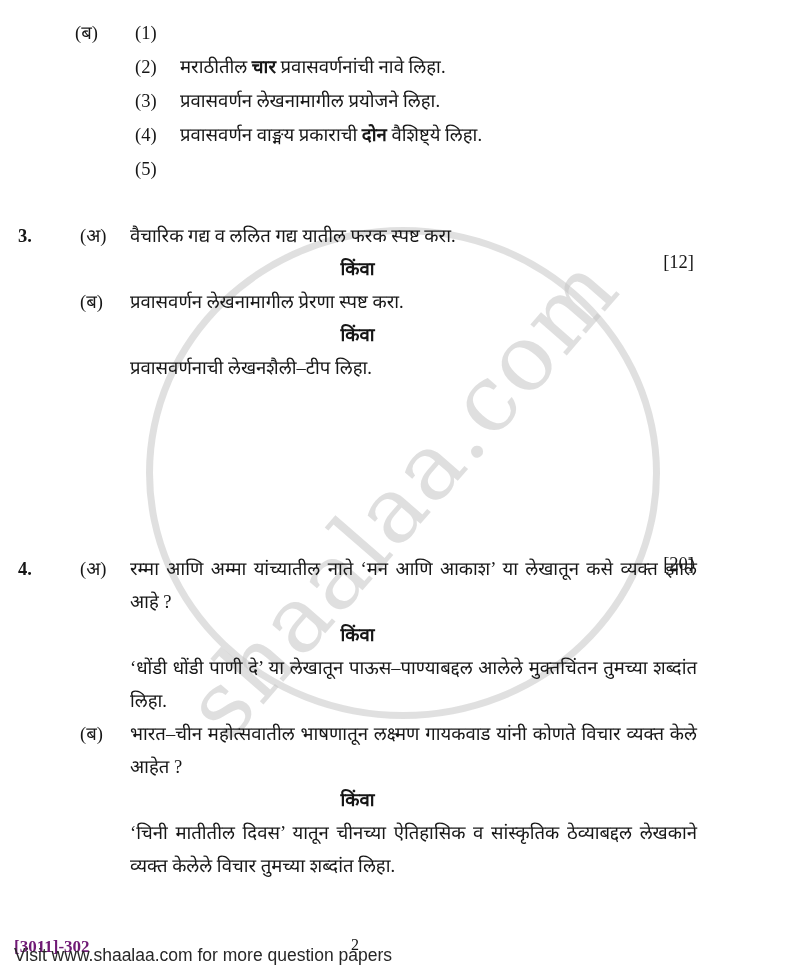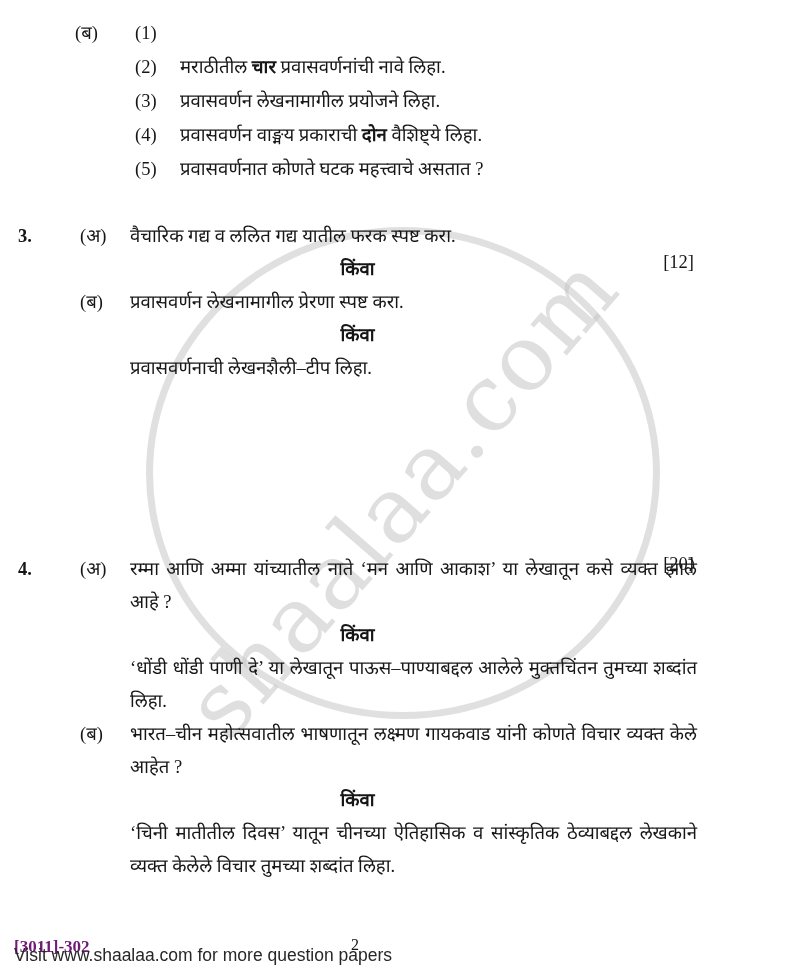--- a/index.html
+++ b/index.html
@@ -115,21 +115,20 @@
         <span class="txt"><span>प्रवासवर्णन लेखनामागील प्रयोजने लिहा.</span><span class="b"></span><span></span></span>
       </div>
       <div class="row">
         <span class="lbl"></span>
         <span class="num">(4)</span>
         <span class="txt"><span>प्रवासवर्णन वाङ्मय प्रकाराची </span><span class="b">दोन</span><span> वैशिष्ट्ये लिहा.</span></span>
       </div>
       <div class="row">
         <span class="lbl"></span>
         <span class="num">(5)</span>
-        <span class="txt"><span>प्रवासवर्णनात कोणते घटक महत्त्वाचे असतात ?</span><span class="b"></span><span></span></span>
       </div>
     </div>
 
     <div class="qblock" id="q3">
       <div class="qrow">
         <span class="q-num">3.</span>
         <div class="q-body">
           <div class="sub">
             <span class="sub-label">(अ)</span>
             <div class="sub-text">वैचारिक गद्य व ललित गद्य यातील फरक स्पष्ट करा.</div>

